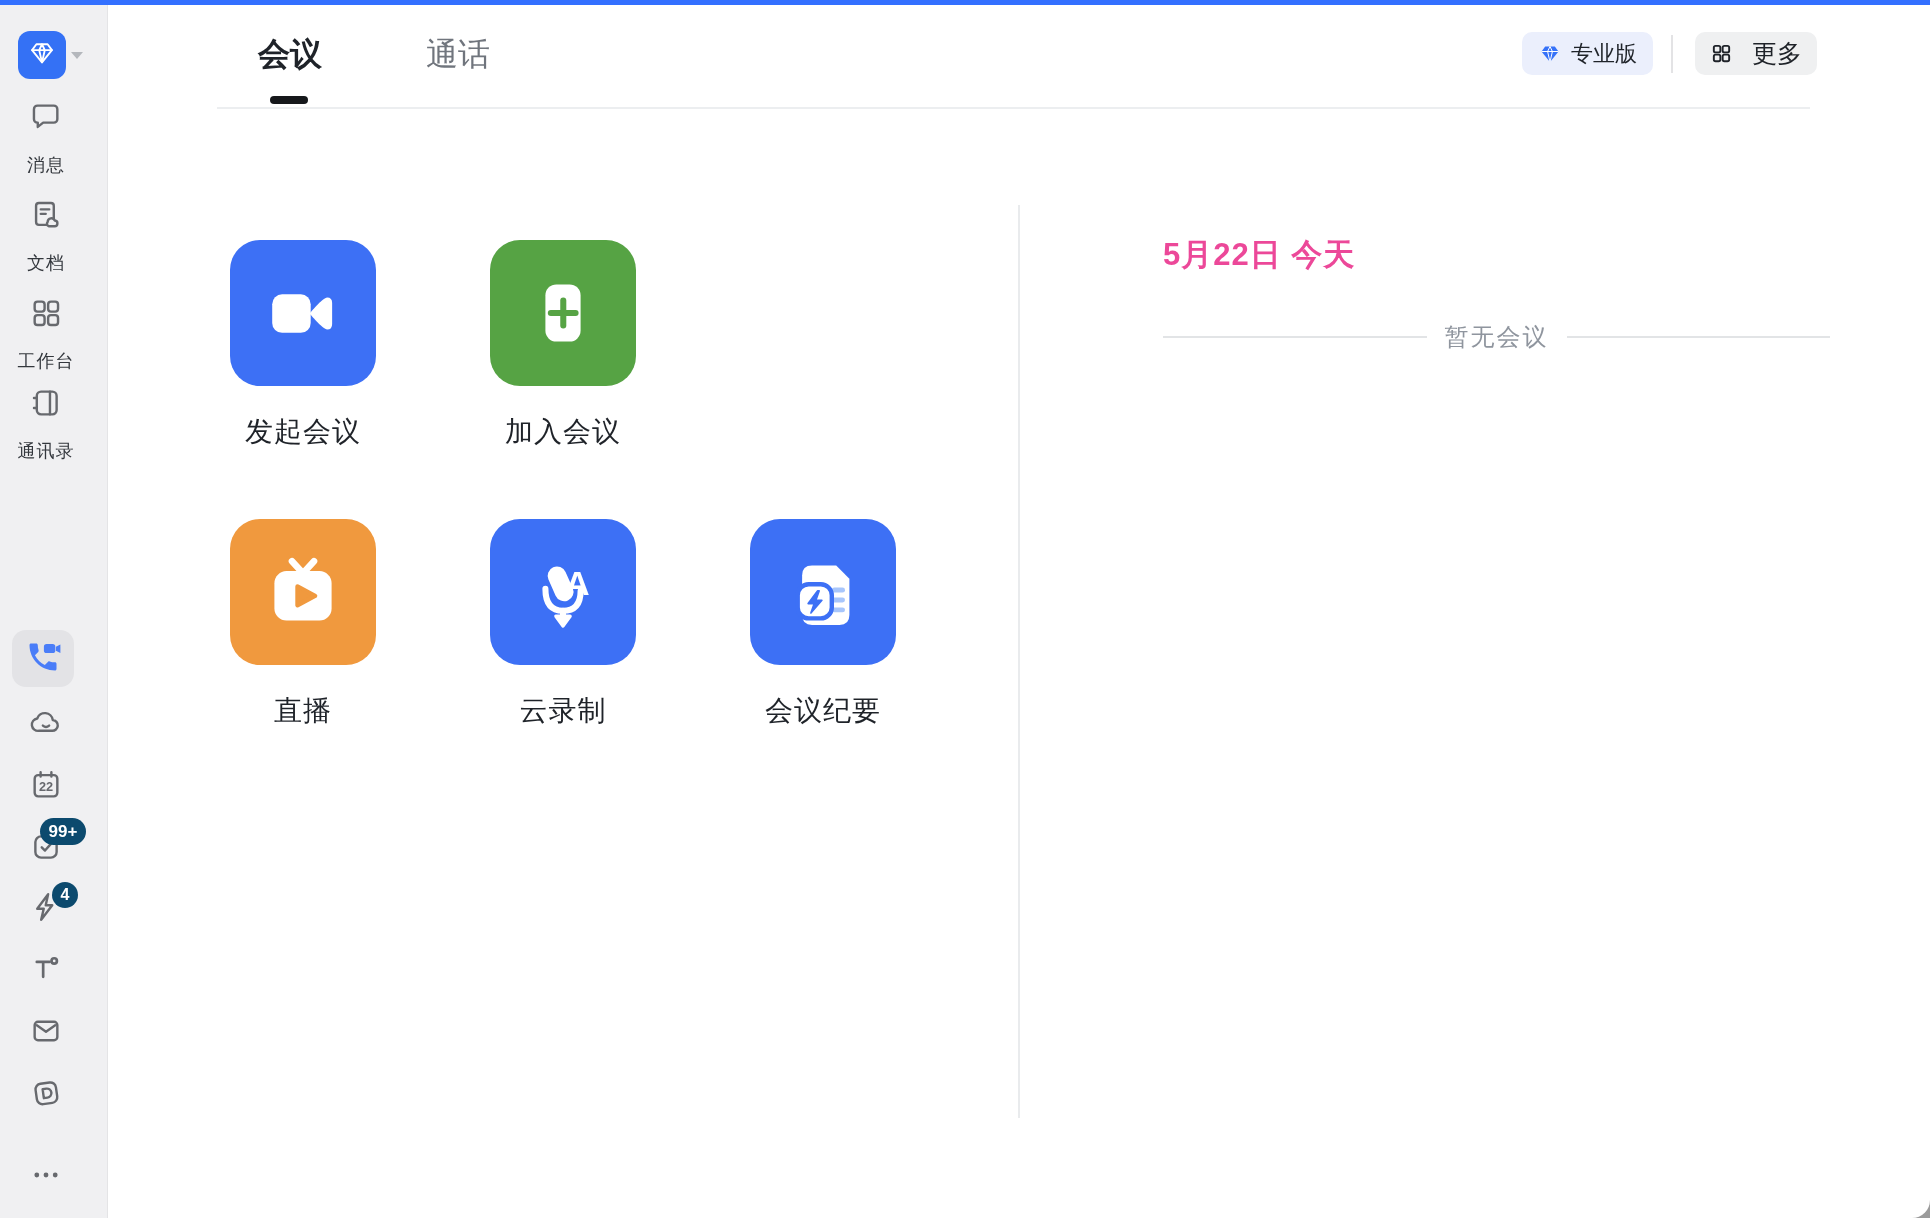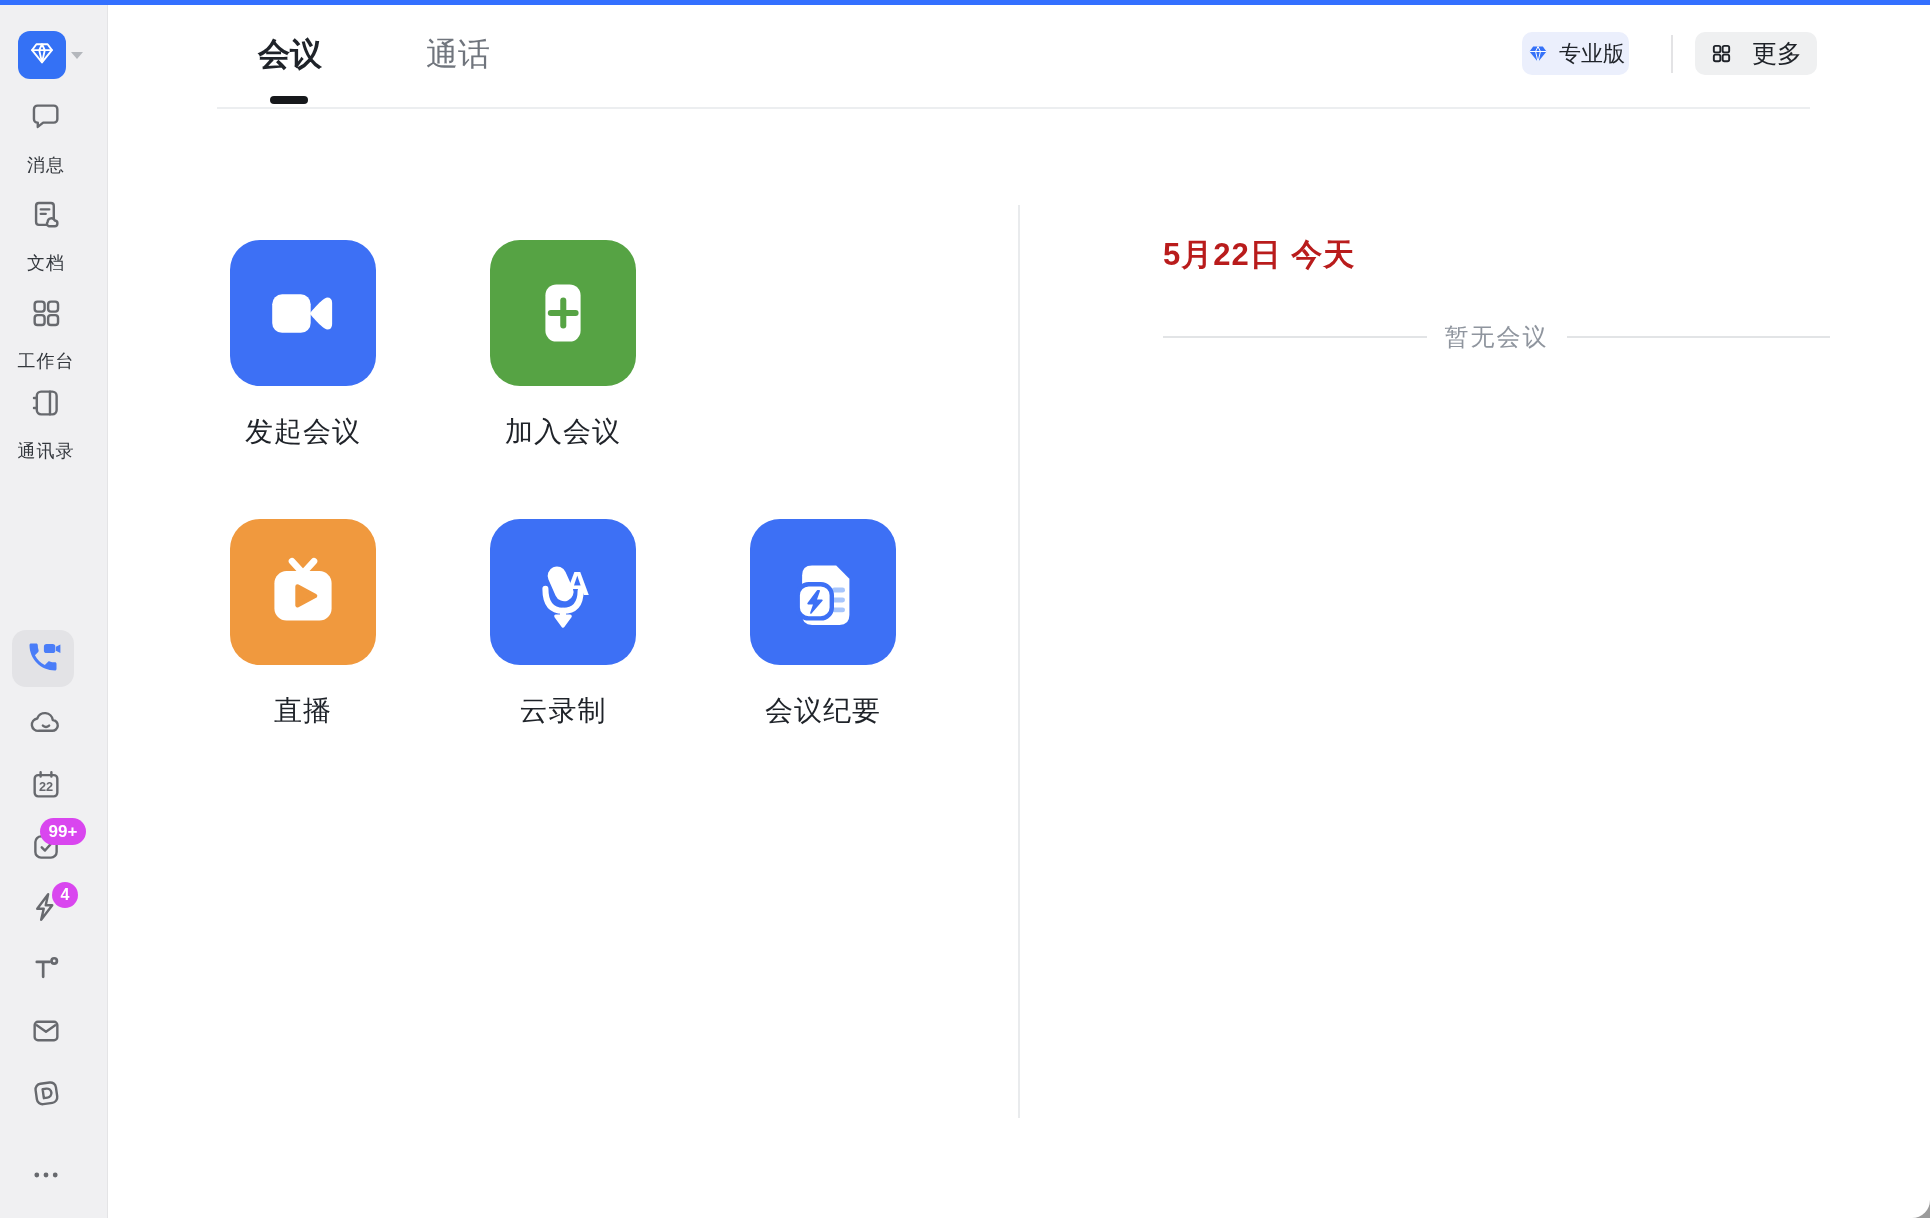--- a/index.html
+++ b/index.html
@@ -18,44 +18,44 @@
   .topbar{left:0;top:0;width:1930px;height:5px;}
   
   .sidebar{left:0;top:5px;width:108px;height:1213px;background:#f0f0f2;border-right:1px solid #e4e4e6;box-sizing:border-box;}
   .logo{left:18px;top:31px;width:48px;height:48px;border-radius:12px;background:#3471f5;display:flex;align-items:center;justify-content:center;cursor:pointer;}
   .logo-caret{left:71px;top:52px;width:0;height:0;border-left:6px solid transparent;border-right:6px solid transparent;border-top:7px solid #b4b7bc;cursor:pointer;}
   .nav-item{left:0;width:92px;display:flex;flex-direction:column;align-items:center;cursor:pointer;gap:11px;}
   .nav-item svg{display:block;}
   .nav-label{margin-top:8px;font-size:18px;color:#33373d;letter-spacing:1px;}
   .pin-item{left:29px;width:34px;height:34px;display:flex;align-items:center;justify-content:center;cursor:pointer;}
   .active-pill{left:12px;top:630px;width:62px;height:57px;border-radius:14px;background:#e3e3e6;display:flex;align-items:center;justify-content:center;cursor:pointer;}
-  .badge{position:absolute;background:#d946ef;color:#fff;font-weight:bold;display:flex;align-items:center;justify-content:center;box-sizing:border-box;z-index:3;}
+  .badge{position:absolute;background:#0c4a6e;color:#fff;font-weight:bold;display:flex;align-items:center;justify-content:center;box-sizing:border-box;z-index:3;}
   .badge-99{left:40px;top:818px;height:27px;min-width:46px;padding:0 7px;border-radius:14px;font-size:17px;}
   .badge-4{left:52px;top:882px;width:26px;height:26px;border-radius:13px;font-size:16px;}
   
   .tab{top:34px;font-size:32px;line-height:40px;cursor:pointer;}
   .tab-active{font-weight:bold;color:#1f2329;}
   .tab-idle{color:#70757d;}
   .tab-underline{left:270px;top:96px;width:38px;height:8px;border-radius:4px;background:#16181b;}
   .hdr-divider{left:217px;top:107px;width:1593px;height:2px;background:#eceef0;}
-  .pro-badge{left:1522px;top:32px;height:43px;border-radius:10px;background:#ebeffc;display:flex;align-items:center;gap:9px;padding:0 4px;box-sizing:border-box;cursor:pointer;}
+  .pro-badge{left:1522px;top:32px;height:43px;border-radius:10px;background:#ebeffc;display:flex;align-items:center;gap:9px;padding:0 16px;box-sizing:border-box;cursor:pointer;}
   .pro-label{font-size:22px;color:#1f2329;}
   .hdr-sep{left:1671px;top:35px;width:2px;height:38px;background:#e3e3e5;}
   .more-btn{left:1695px;top:32px;height:43px;border-radius:10px;background:#eff0f1;display:flex;align-items:center;gap:19px;padding:11px 15px;box-sizing:border-box;cursor:pointer;}
   .more-label{font-size:25px;color:#1f2329;}
   
   .v-divider{left:1018px;top:205px;width:2px;height:913px;background:#e9ebed;}
   .tile{width:260px;display:flex;flex-direction:column;align-items:center;cursor:pointer;}
   .tile-icon{width:146px;height:146px;border-radius:30px;display:flex;align-items:center;justify-content:center;}
   .tile-label{margin-top:27px;font-size:28px;color:#1f2329;letter-spacing:1px;}
   .t1{left:173px;top:240px;} .t2{left:433px;top:240px;} .t3{left:693px;top:240px;}
   .t4{left:173px;top:519px;} .t5{left:433px;top:519px;} .t6{left:693px;top:519px;}
   .t7{left:173px;top:803px;}
   
-  .date-heading{left:1163px;top:234px;font-size:31px;font-weight:bold;color:#b91c1c;letter-spacing:1px;}
+  .date-heading{left:1163px;top:234px;font-size:31px;font-weight:bold;color:#ec4899;letter-spacing:1px;}
   .empty-row{left:1163px;top:322px;width:667px;height:30px;display:flex;align-items:center;}
   .empty-line{flex:1;height:2px;background:#e2e4e6;}
   .empty-text{margin:0 18px;font-size:24px;color:#8f959e;letter-spacing:2px;}
 </style>
 </head>
 <body>
 
 <div class="window">
 
   <div class="abs topbar" style="background: rgb(51, 112, 255); color: rgb(51, 112, 255);"></div>

